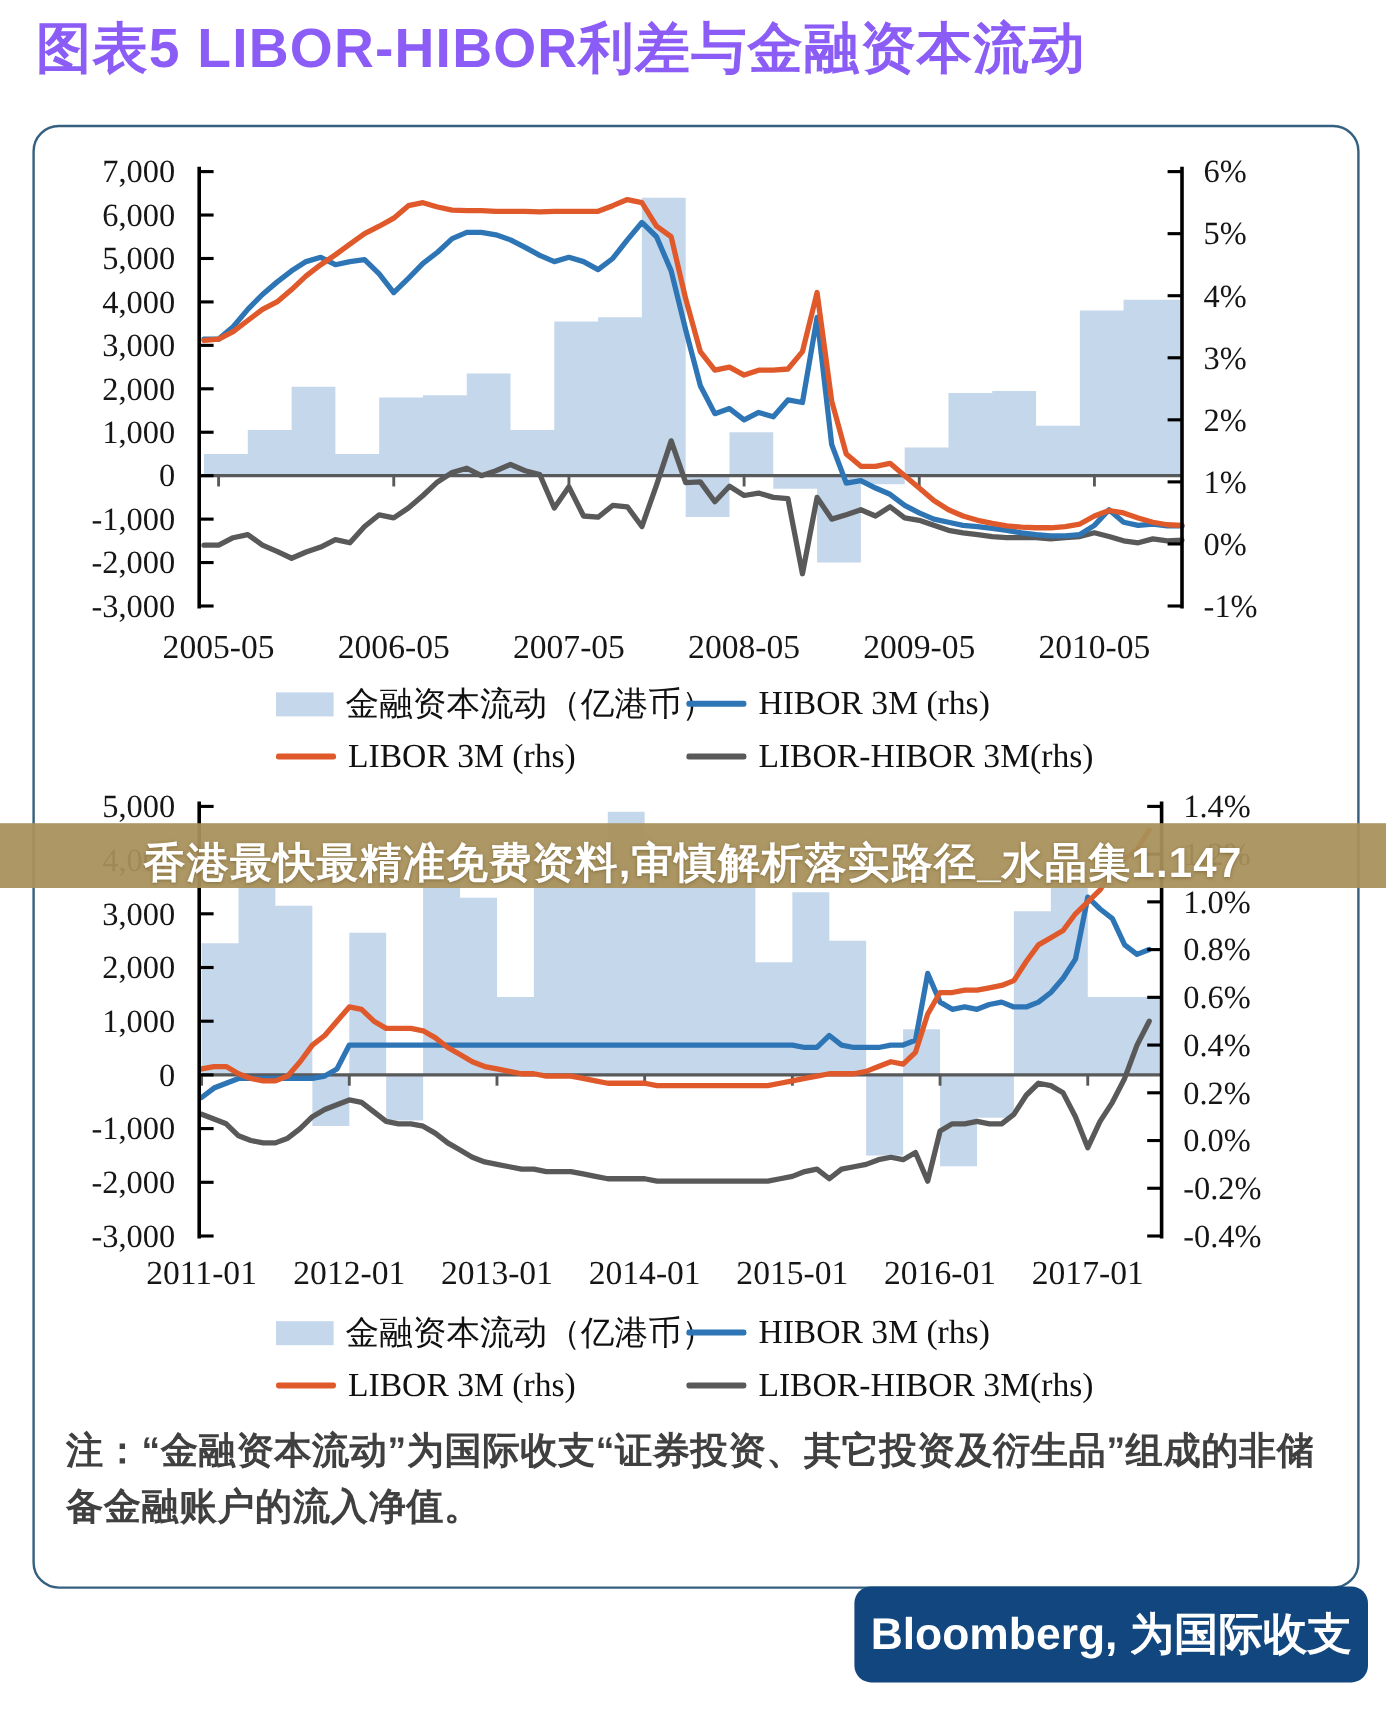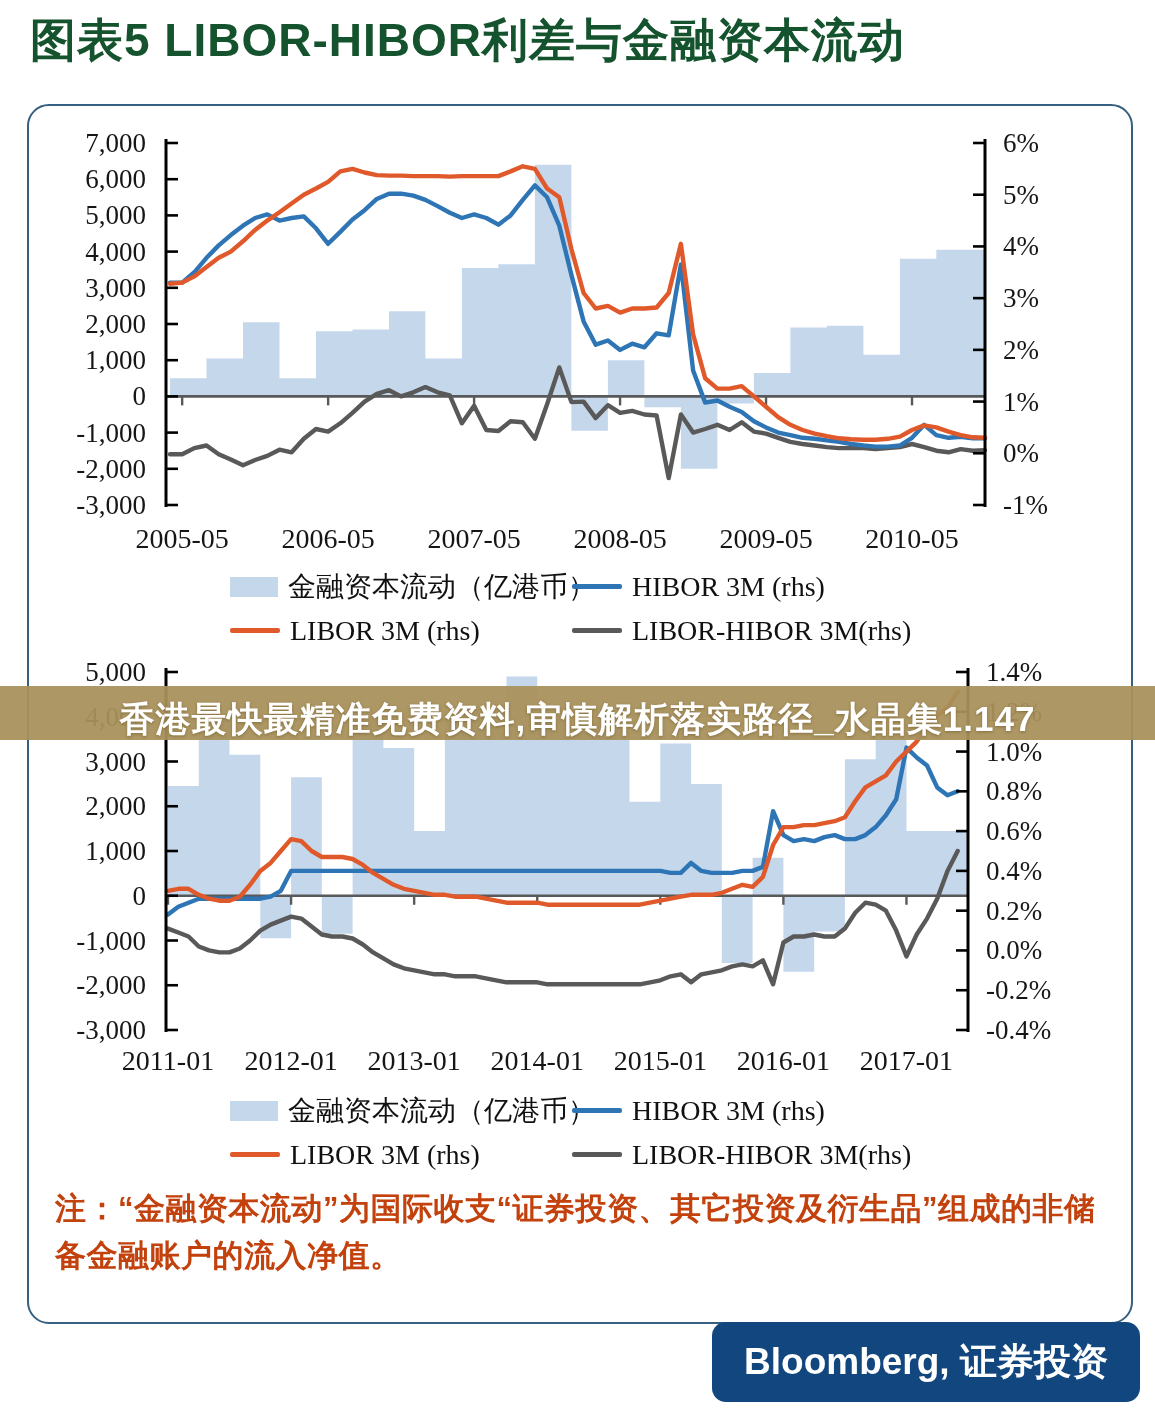--- a/index.html
+++ b/index.html
@@ -1,37 +1,37 @@
 <!DOCTYPE html>
 <html><head>
 <meta charset="utf-8">
 <style>
   html,body{margin:0;padding:0;background:#fff;}
   #page{position:relative;width:1155px;height:1424px;background:#fff;overflow:hidden;
         font-family:"Liberation Sans",sans-serif;}
   .title{position:absolute;left:30px;top:10px;margin:0;font-size:46px;font-weight:bold;
-         color:#14532d;letter-spacing:1px;z-index:4;white-space:nowrap;}
+         color:#8b5cf6;letter-spacing:1px;z-index:4;white-space:nowrap;}
   .panel{position:absolute;left:27px;top:104px;width:1102px;height:1216px;
          border:2px solid #35607f;border-radius:22px;z-index:1;background:#fff;}
   #chart-layer{position:absolute;left:0;top:0;z-index:2;}
   .tick{font-family:"Liberation Serif",serif;font-size:27px;fill:#161616;}
   .xtick{font-size:28px;}
   .legend{position:absolute;left:230px;display:grid;grid-template-columns:342px auto;
           row-gap:9px;z-index:4;}
   .litem{display:flex;align-items:center;gap:10px;height:35px;
          font-family:"Liberation Serif",serif;font-size:28px;color:#111;white-space:nowrap;}
   .sw{display:inline-block;flex:0 0 auto;}
   .sw.area{width:48px;height:20px;}
   .sw.line{width:50px;height:5px;border-radius:2px;}
   .watermark{position:absolute;left:0;top:686px;width:1155px;height:54px;z-index:5;
              background:rgba(168,145,90,0.94);display:flex;align-items:center;justify-content:center;}
   .watermark span{color:#ffffff;font-size:35px;font-weight:bold;letter-spacing:1px;
                   text-shadow:0 1px 3px rgba(92,72,25,0.5);white-space:nowrap;margin-top:12px;}
   .note{position:absolute;left:55px;top:1186px;width:1060px;margin:0;font-size:31px;
-        font-weight:bold;color:#c2410c;line-height:1.5;letter-spacing:0.5px;z-index:4;}
+        font-weight:bold;color:#404040;line-height:1.5;letter-spacing:0.5px;z-index:4;}
   .source{position:absolute;left:712px;top:1322px;width:428px;height:80px;background:#11477e;
           border-radius:14px;display:flex;align-items:center;justify-content:center;z-index:6;}
   .source span{color:#fff;font-size:37px;font-weight:bold;white-space:nowrap;}
 </style>
 </head>
 <body>
 
 <div id="page">
   <h1 class="title">图表5  LIBOR-HIBOR利差与金融资本流动</h1>
 
@@ -198,15 +198,15 @@
     </div>
   </div>
 
   <div class="watermark">
     <span>香港最快最精准免费资料,审慎解析落实路径_水晶集1.147</span>
   </div>
 
   <p class="note">注：“金融资本流动”为国际收支“证券投资、其它投资及衍生品”组成的非储备金融账户的流入净值。</p>
 
   <div class="source">
-    <span>Bloomberg, 证券投资</span>
+    <span>Bloomberg, 为国际收支</span>
   </div>
 </div>
 
 </body></html>

